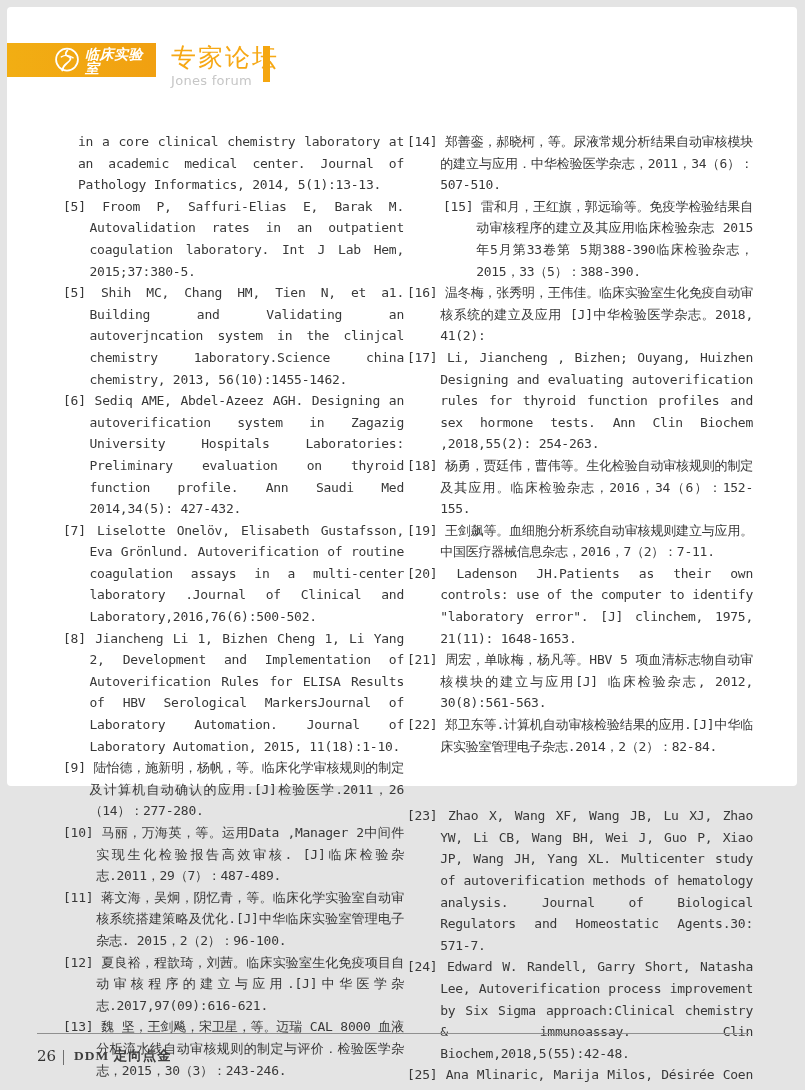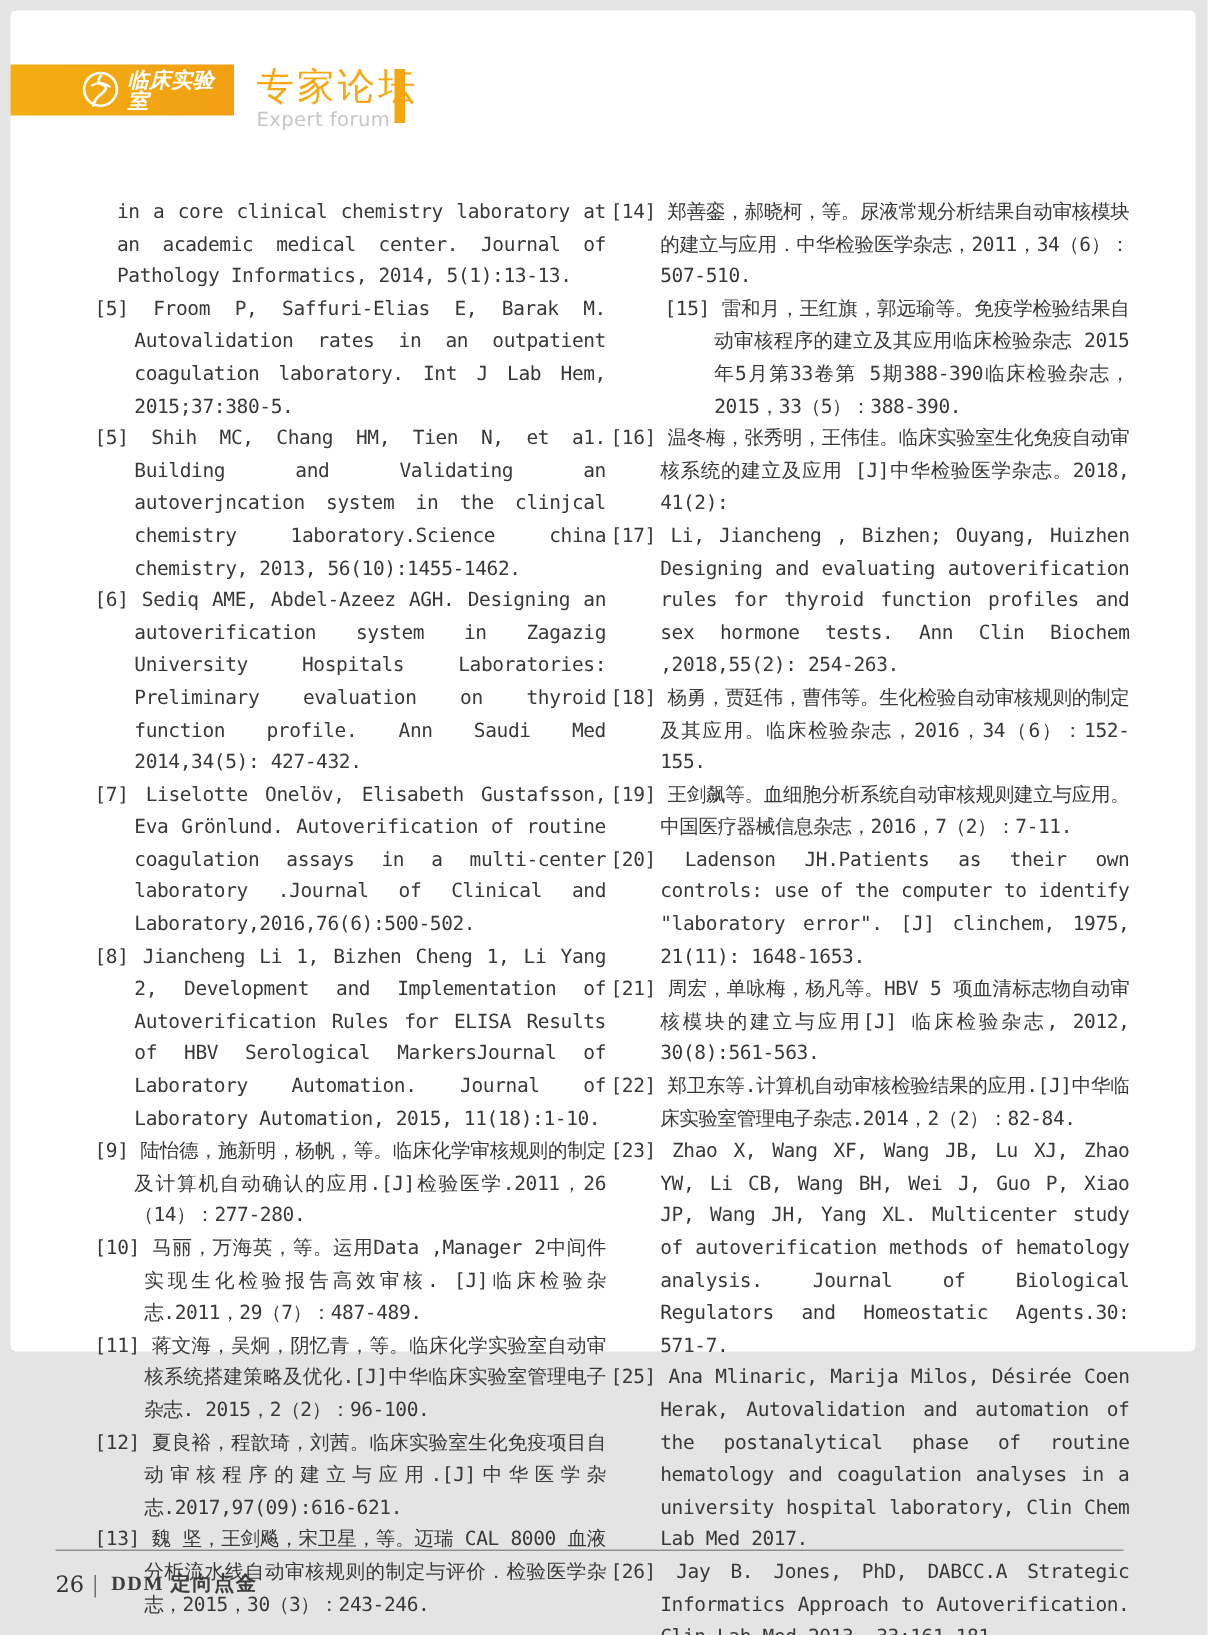--- a/index.html
+++ b/index.html
@@ -4,21 +4,21 @@
 <style>
   html,body{margin:0;padding:0;}
   body{
     width:805px;height:1090px;
     background:#e4e4e4;
     font-family:"DejaVu Sans Mono", monospace;
     position:relative;
     overflow:hidden;
   }
   .sheet{
-    position:absolute;left:7px;top:7px;width:790px;height:894px;
+    position:absolute;left:7px;top:7px;width:790px;height:779px;
     background:#ffffff;border-radius:4px;
   }
   
   .banner{
     position:absolute;left:0;top:36px;width:149px;height:34px;
     background:linear-gradient(to right,#f2ae13,#f1a011);
   }
   .logo-icon{position:absolute;left:46px;top:3px;width:28px;height:28px;display:block;}
   .logo-text{position:absolute;left:78px;top:4px;line-height:1;}
   .logo-cn{font-size:14px;font-weight:bold;font-style:italic;color:#ffffff;letter-spacing:.5px;font-family:"DejaVu Serif",serif;}
@@ -57,21 +57,21 @@
       </svg>
     </span>
     <div class="logo-text">
       <div class="logo-cn">临床实验室</div>
       <div class="logo-en">Clinical Laboratory</div>
     </div>
   </div>
 
   <div class="section-title">
     <div class="section-cn">专家论坛</div>
-    <div class="section-en">Expert forum</div>
+    <div class="section-en">Jones forum</div>
   </div>
   <div class="accent-bar"></div>
 
   <div class="col col-left">
       <div class="ref" style="padding-left: 15px; text-indent: 0px;">in a core clinical chemistry laboratory at an academic medical center. Journal of Pathology Informatics, 2014, 5(1):13-13.</div>
       <div class="ref" style="padding-left: 26.52px; text-indent: -26.52px;">[5] Froom P, Saffuri-Elias E, Barak M. Autovalidation rates in an outpatient coagulation laboratory. Int J Lab Hem, 2015;37:380-5.</div>
       <div class="ref" style="padding-left: 26.52px; text-indent: -26.52px;">[5] Shih MC, Chang HM, Tien N, et a1. Building and Validating an autoverjncation system in the clinjcal chemistry 1aboratory.Science china chemistry, 2013, 56(10):1455-1462.</div>
       <div class="ref" style="padding-left: 26.52px; text-indent: -26.52px;">[6] Sediq AME, Abdel-Azeez AGH. Designing an autoverification system in Zagazig University Hospitals Laboratories: Preliminary evaluation on thyroid function profile. Ann Saudi Med 2014,34(5): 427-432.</div>
       <div class="ref" style="padding-left: 26.52px; text-indent: -26.52px;">[7] Liselotte Onelöv, Elisabeth Gustafsson, Eva Grönlund. Autoverification of routine coagulation assays in a multi-center laboratory .Journal of Clinical and Laboratory,2016,76(6):500-502.</div>
       <div class="ref" style="padding-left: 26.52px; text-indent: -26.52px;">[8] Jiancheng Li 1, Bizhen Cheng 1, Li Yang 2, Development and Implementation of Autoverification Rules for ELISA Results of HBV Serological MarkersJournal of Laboratory Automation. Journal of Laboratory Automation, 2015, 11(18):1-10.</div>
@@ -84,21 +84,22 @@
   <div class="col col-right">
       <div class="ref" style="padding-left: 33.15px; text-indent: -33.15px;">[14] 郑善銮，郝晓柯，等。尿液常规分析结果自动审核模块的建立与应用．中华检验医学杂志，2011，34（6）：507-510.</div>
       <div class="ref" style="padding-left: 33.15px; text-indent: -33.15px; margin-left: 36px;">[15] 雷和月，王红旗，郭远瑜等。免疫学检验结果自动审核程序的建立及其应用临床检验杂志 2015年5月第33卷第 5期388-390临床检验杂志，2015，33（5）：388-390.</div>
       <div class="ref" style="padding-left: 33.15px; text-indent: -33.15px;">[16] 温冬梅，张秀明，王伟佳。临床实验室生化免疫自动审核系统的建立及应用 [J]中华检验医学杂志。2018, 41(2):</div>
       <div class="ref" style="padding-left: 33.15px; text-indent: -33.15px;">[17] Li, Jiancheng , Bizhen; Ouyang, Huizhen Designing and evaluating autoverification rules for thyroid function profiles and sex hormone tests. Ann Clin Biochem ,2018,55(2): 254-263.</div>
       <div class="ref" style="padding-left: 33.15px; text-indent: -33.15px;">[18] 杨勇，贾廷伟，曹伟等。生化检验自动审核规则的制定及其应用。临床检验杂志，2016，34（6）：152-155.</div>
       <div class="ref" style="padding-left: 33.15px; text-indent: -33.15px;">[19] 王剑飙等。血细胞分析系统自动审核规则建立与应用。中国医疗器械信息杂志，2016，7（2）：7-11.</div>
       <div class="ref" style="padding-left: 33.15px; text-indent: -33.15px;">[20] Ladenson JH.Patients as their own controls: use of the computer to identify "laboratory error". [J] clinchem, 1975, 21(11): 1648-1653.</div>
       <div class="ref" style="padding-left: 33.15px; text-indent: -33.15px;">[21] 周宏，单咏梅，杨凡等。HBV 5 项血清标志物自动审核模块的建立与应用[J] 临床检验杂志, 2012, 30(8):561-563.</div>
       <div class="ref" style="padding-left: 33.15px; text-indent: -33.15px;">[22] 郑卫东等.计算机自动审核检验结果的应用.[J]中华临床实验室管理电子杂志.2014，2（2）：82-84.</div>
-      <div class="ref" style="padding-left: 33.15px; text-indent: -33.15px;">[23] Zhao X, Wang XF, Wang JB, Lu XJ, Zhao YW, Li CB, Wang BH, Wei J, Guo P, Xiao JP, Wang JH, Yang XL. Multicenter study of autoverification methods of hematology analysis. Journal of Biological Regulators and Homeostatic Agents.30: 571-7.</div>
+      <div class="ref" style="padding-left: 33.15px; text-indent: -33.15px; margin-top: 48px;">[23] Zhao X, Wang XF, Wang JB, Lu XJ, Zhao YW, Li CB, Wang BH, Wei J, Guo P, Xiao JP, Wang JH, Yang XL. Multicenter study of autoverification methods of hematology analysis. Journal of Biological Regulators and Homeostatic Agents.30: 571-7.</div>
+      <div class="ref" style="padding-left: 33.15px; text-indent: -33.15px;">[24] Edward W. Randell, Garry Short, Natasha Lee, Autoverification process improvement by Six Sigma approach:Clinical chemistry &amp; immunoassay. Clin Biochem,2018,5(55):42-48.</div>
       <div class="ref" style="padding-left: 33.15px; text-indent: -33.15px;">[25] Ana Mlinaric, Marija Milos, Désirée Coen Herak, Autovalidation and automation of the postanalytical phase of routine hematology and coagulation analyses in a university hospital laboratory, Clin Chem Lab Med 2017.</div>
       <div class="ref" style="padding-left: 33.15px; text-indent: -33.15px;">[26] Jay B. Jones, PhD, DABCC.A Strategic Informatics Approach to Autoverification. Clin Lab Med,2013, 33:161-181.</div>
     </div>
 
   <div class="footer-rule"></div>
   <div class="footer">
     <span class="page-num">26</span>
     <span class="footer-sep"></span>
     <span class="journal-name">DDM 定向点金</span>
   </div>

